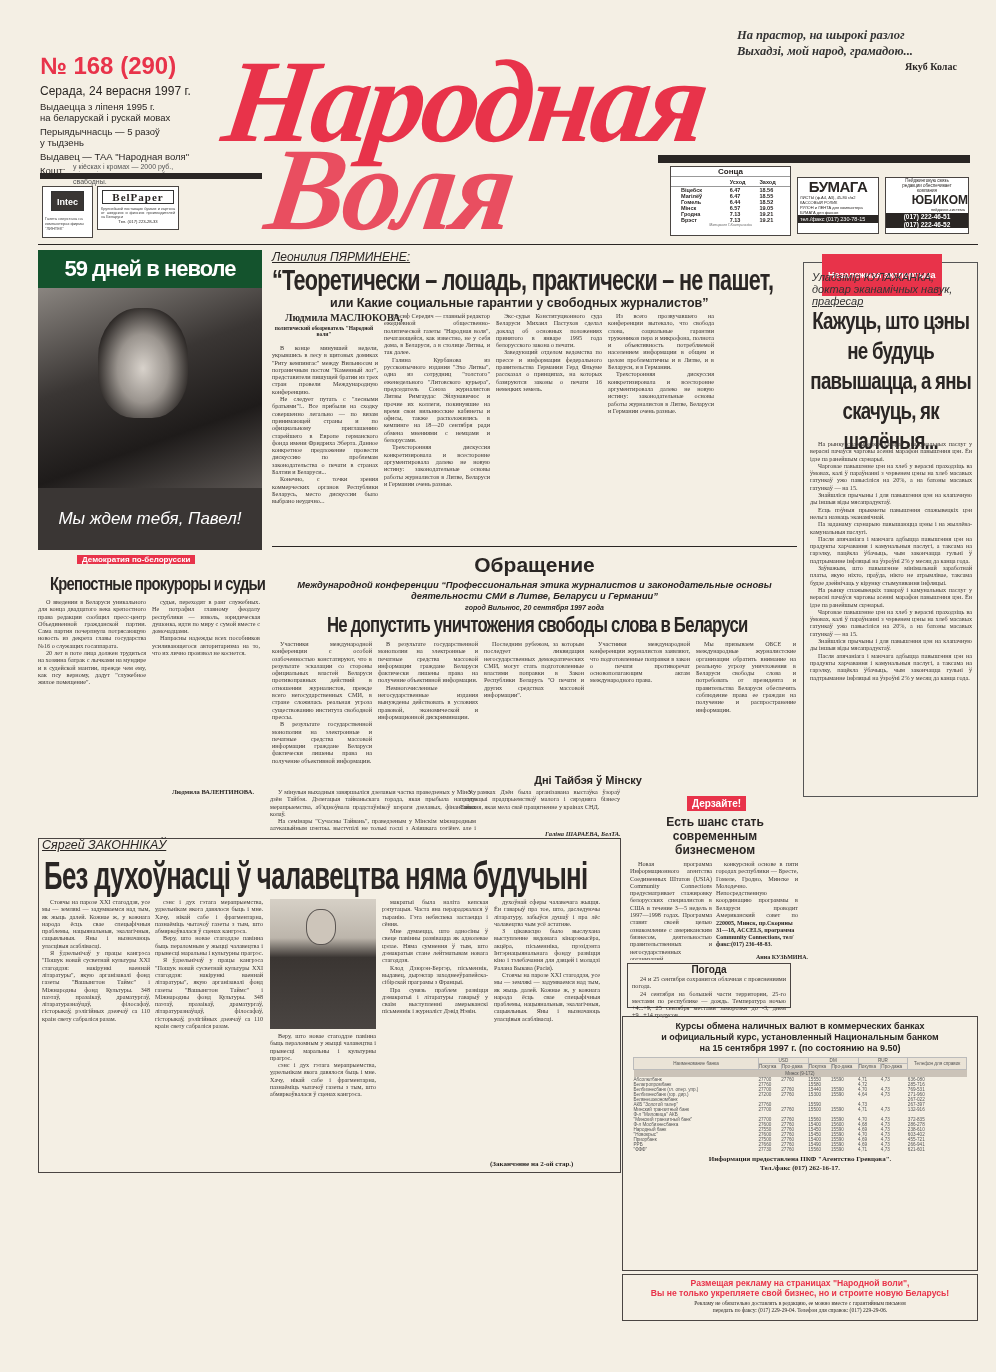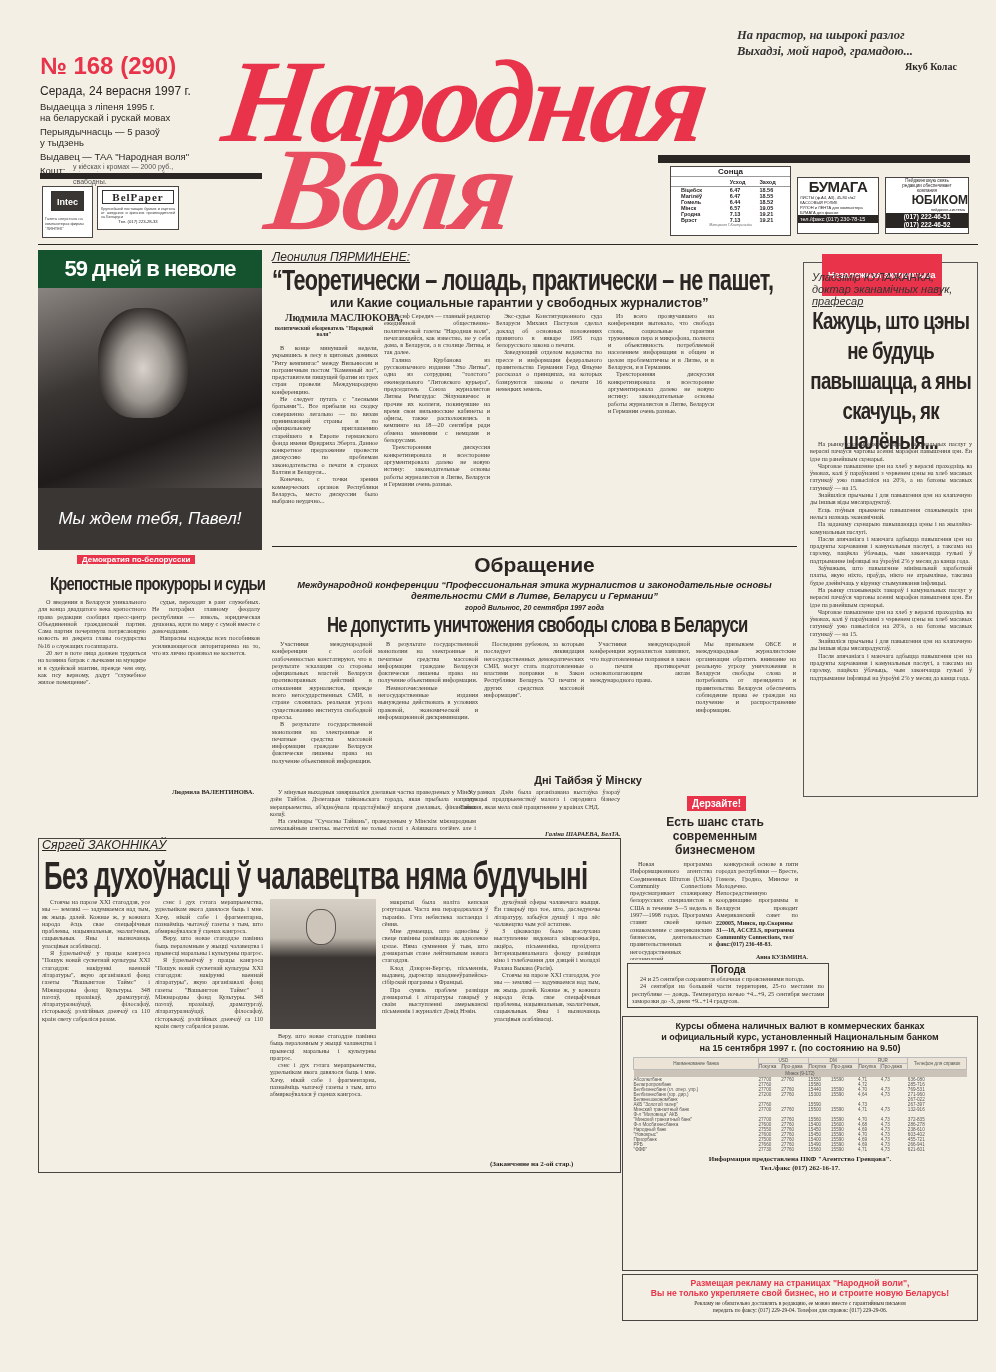--- a/index.html
+++ b/index.html
@@ -240,21 +240,21 @@
 </div>
 <div class="col txt" style="left:630px;top:860px;width:82px;height:100px">
     <p>Новая программа Информационного агентства Соединенных Штатов (USIA) Community Connections предусматривает стажировку белорусских специалистов в США в течение 3—5 недель в 1997—1998 годах. Программа ставит своей целью ознакомление с американским бизнесом, деятельностью правительственных и негосударственных организаций.</p>
   </div>
 <div class="col txt" style="left:716px;top:860px;width:82px;height:58px">
     <p>конкурсной основе в пяти городах республики — Бресте, Гомеле, Гродно, Минске и Молодечно. Непосредственную координацию программы в Беларуси проводит Американский совет по сотрудничеству в области образования ACCELS.</p>
   </div>
 <div class="abs" style="left:716px;top:920px;width:82px;font-size:6px;line-height:7px;font-weight:bold">220005, Минск, пр.Скорины 31—18, ACCELS, программа Community Connections, тел/факс:(017) 236-48-83.</div>
 <div class="abs" style="left:756px;top:954px;font-size:6px;font-weight:bold">Анна КУЗЬМИНА.</div>
 
-<div class="abs box" style="left:627px;top:963px;width:202px;height:45px;border-width:1px">
+<div class="abs box" style="left:627px;top:963px;width:164px;height:45px;border-width:1px">
  <div class="sans" style="text-align:center;font-weight:bold;font-size:10px">Погода</div>
  <div class="txt" style="padding:0 4px">
       <p>24 и 25 сентября сохранится облачная с прояснениями погода.</p>
       <p>24 сентября на большей части территории, 25-го местами по республике — дождь. Температура ночью +4...+9, 25 сентября местами заморозки до -3, днем +9...+14 градусов.</p>
     </div>
 </div>
 
 <div class="abs box" style="left:38px;top:838px;width:583px;height:335px;border-width:1.5px"></div>
 <div class="abs sans" style="left:42px;top:838px;font-style:italic;font-size:12.5px;text-decoration:underline">Сяргей ЗАКОННІКАЎ</div>
 <div class="abs cond" style="left:44px;top:855px;font-size:38px;transform:scaleX(.68);white-space:nowrap">Без духоўнасці ў чалавецтва няма будучыні</div>

